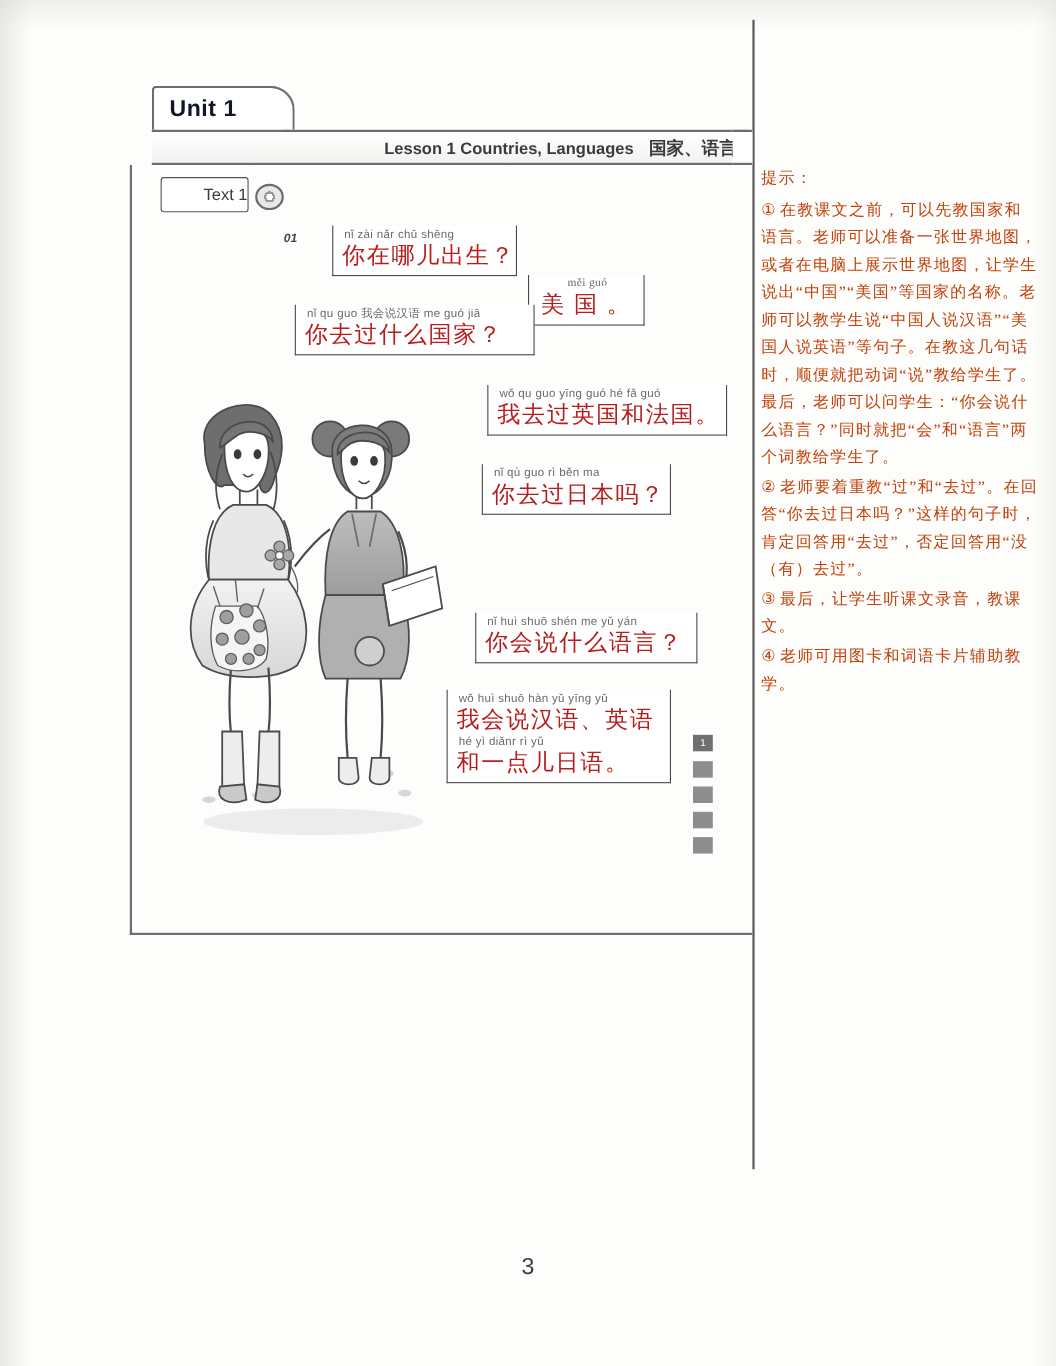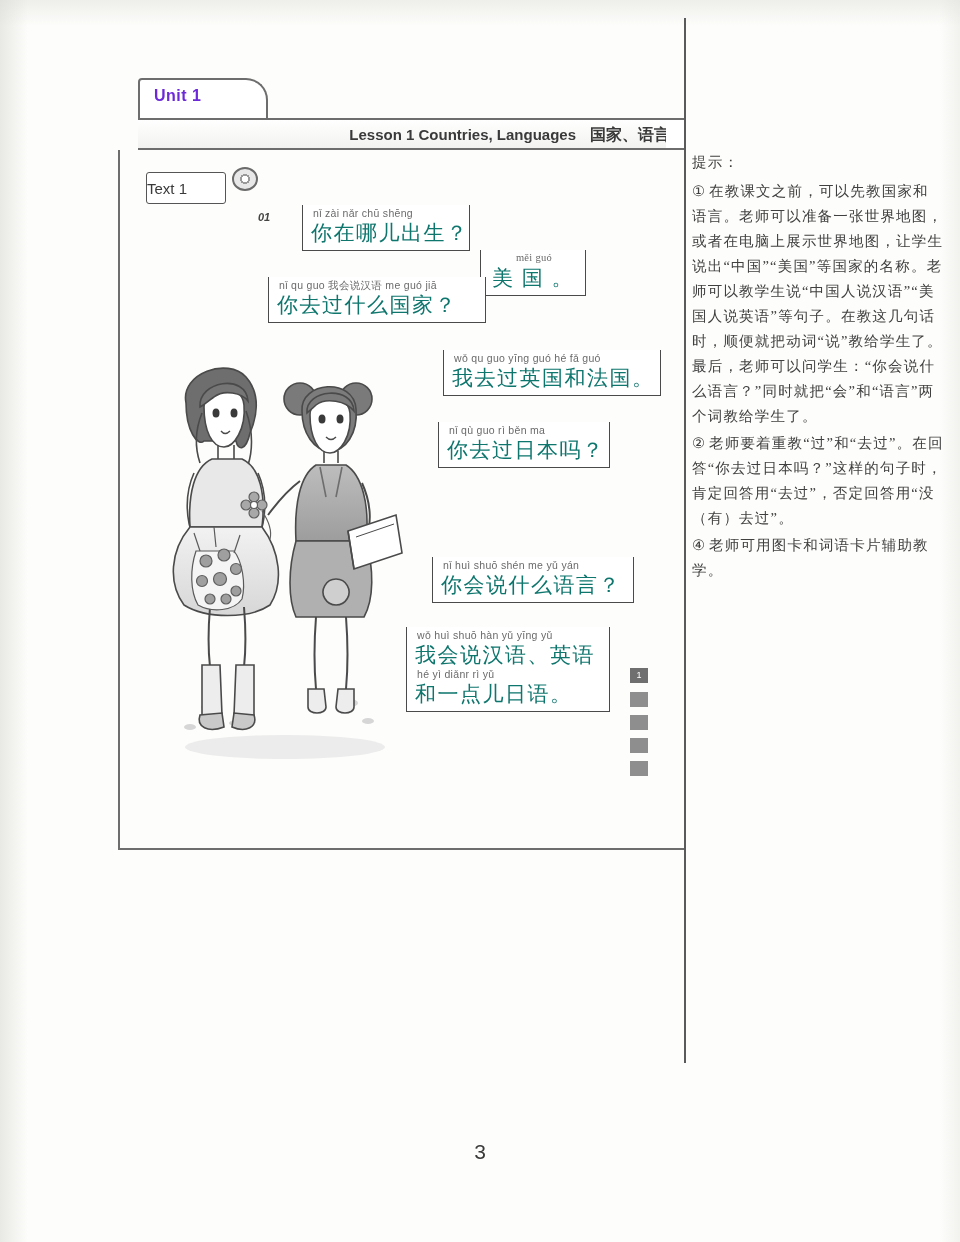--- a/index.html
+++ b/index.html
@@ -55,23 +55,23 @@
     border: 2px solid #6d6d6d;
     border-bottom: none;
     border-radius: 4px 22px 0 0;
     background: #ffffff;
     box-sizing: border-box;
   }
   .unit-tab span {
     position: absolute;
     left: 14px;
     top: 7px;
-    font-size: 16px;
+    font-size: 21px;
     font-weight: bold;
-    color: #6d28d9;
+    color: #0f172a;
     letter-spacing: .5px;
   }
 
   
   .lesson-bar {
     position: absolute;
     left: 138px;
     top: 118px;
     width: 542px;
     height: 32px;
@@ -125,24 +125,23 @@
     position: absolute;
     left: 146px;
     top: 161px;
     width: 78px;
     height: 30px;
     border: 1.5px solid #555;
     border-radius: 3px;
     background: #fff;
     display: flex;
     align-items: center;
-    justify-content: flex-start;
+    justify-content: flex-end;
     font-size: 15px;
     color: #3a3a3a;
-    margin-top: 11px;
   }
   .audio-icon {
     position: absolute;
     left: 232px;
     top: 165px;
     width: 26px;
     height: 24px;
   }
   .audio-icon .disc {
     position: absolute;
@@ -174,21 +173,21 @@
   .bubble .pinyin {
     font-size: 10.5px;
     color: #6a6a6a;
     letter-spacing: .3px;
     white-space: nowrap;
     line-height: 12px;
     padding-left: 2px;
   }
   .bubble .hanzi {
     font-size: 21px;
-    color: #0f766e;
+    color: #b91c1c;
     white-space: nowrap;
     line-height: 27px;
     letter-spacing: 1.5px;
   }
   
   .bubble.open {
     border-top: none;
   }
 
   
@@ -206,21 +205,21 @@
     text-align: center;
     line-height: 15px;
   }
 
   
   .notes {
     position: absolute;
     left: 692px;
     top: 150px;
     width: 252px;
-    color: #404040;
+    color: #c2410c;
     font-family: "Liberation Serif", serif;
     font-size: 14.5px;
     line-height: 25px;
     letter-spacing: 1.2px;
   }
   .notes .note-title {
     margin-bottom: 4px;
   }
   .notes .note-item {
     display: block;
@@ -452,20 +451,23 @@
     <div class="note-title">提示：</div>
 
     <div class="note-item">
       <span class="num">①</span><span class="note-body">在教课文之前，可以先教国家和语言。老师可以准备一张世界地图，或者在电脑上展示世界地图，让学生说出“中国”“美国”等国家的名称。老师可以教学生说“中国人说汉语”“美国人说英语”等句子。在教这几句话时，顺便就把动词“说”教给学生了。最后，老师可以问学生：“你会说什么语言？”同时就把“会”和“语言”两个词教给学生了。</span>
     </div>
 
     <div class="note-item">
       <span class="num">②</span><span class="note-body">老师要着重教“过”和“去过”。在回答“你去过日本吗？”这样的句子时，肯定回答用“去过”，否定回答用“没（有）去过”。</span>
     </div>
 
+    <div class="note-item">
+      <span class="num">③</span><span class="note-body">最后，让学生听课文录音，教课文。</span>
+    </div>
 
     <div class="note-item">
       <span class="num">④</span><span class="note-body">老师可用图卡和词语卡片辅助教学。</span>
     </div>
   </div>
 
   <div class="page-number">3</div>
 
 </div>
 

